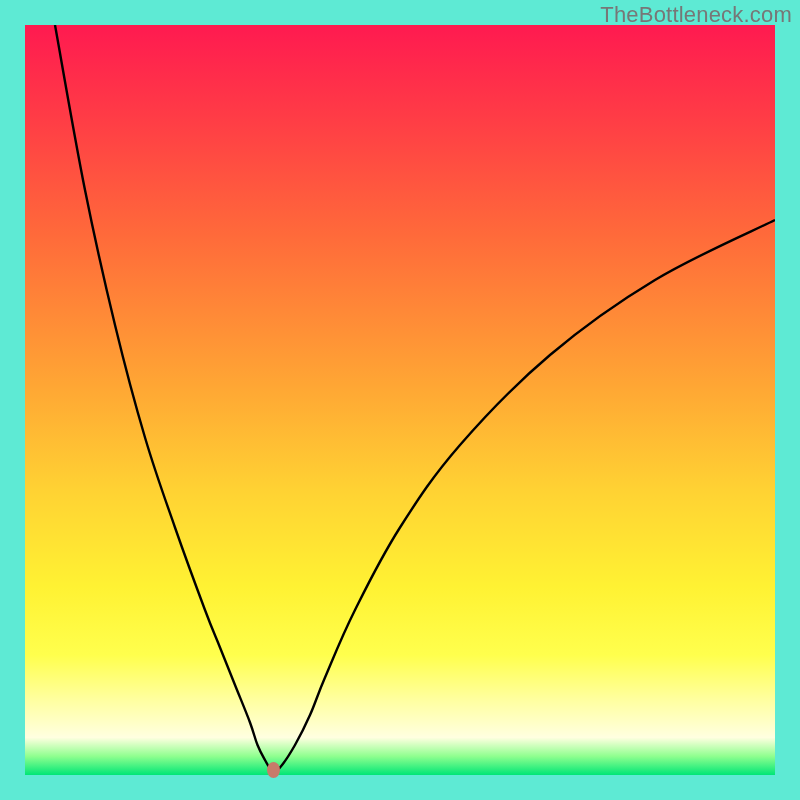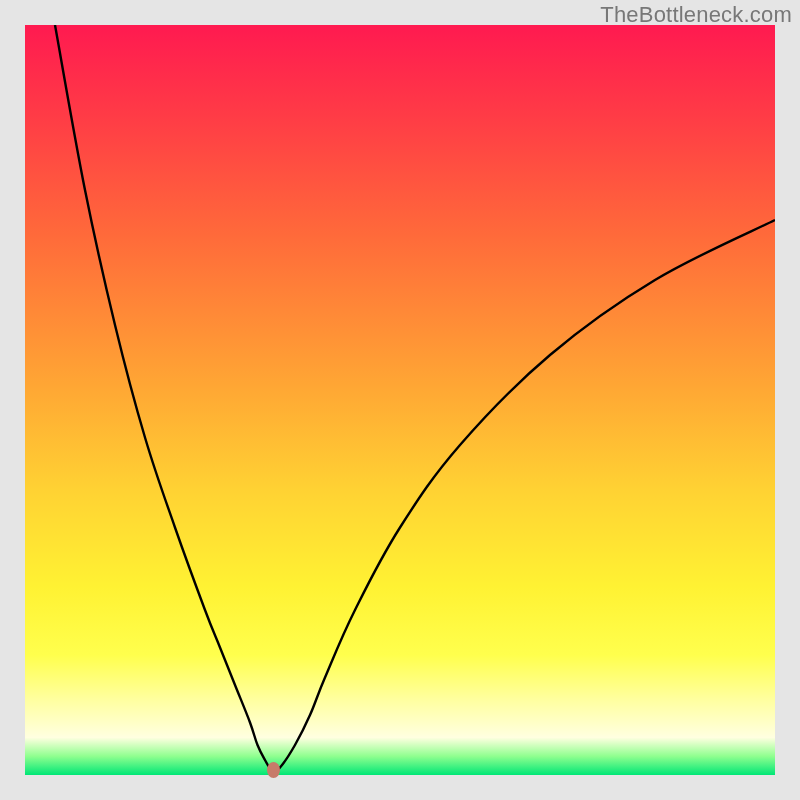--- a/index.html
+++ b/index.html
@@ -10,21 +10,21 @@
     overflow: hidden;
     background: #000;
     font-family: Arial, Helvetica, sans-serif;
   }
   .frame {
     position: absolute;
     left: 0;
     top: 0;
     width: 800px;
     height: 800px;
-    background: #e5e5e5;
+    background: #5eead4;
   }
   .plot-area {
     position: absolute;
     left: 25px;
     top: 25px;
     width: 750px;
     height: 750px;
     
     background: linear-gradient(
       to bottom,

